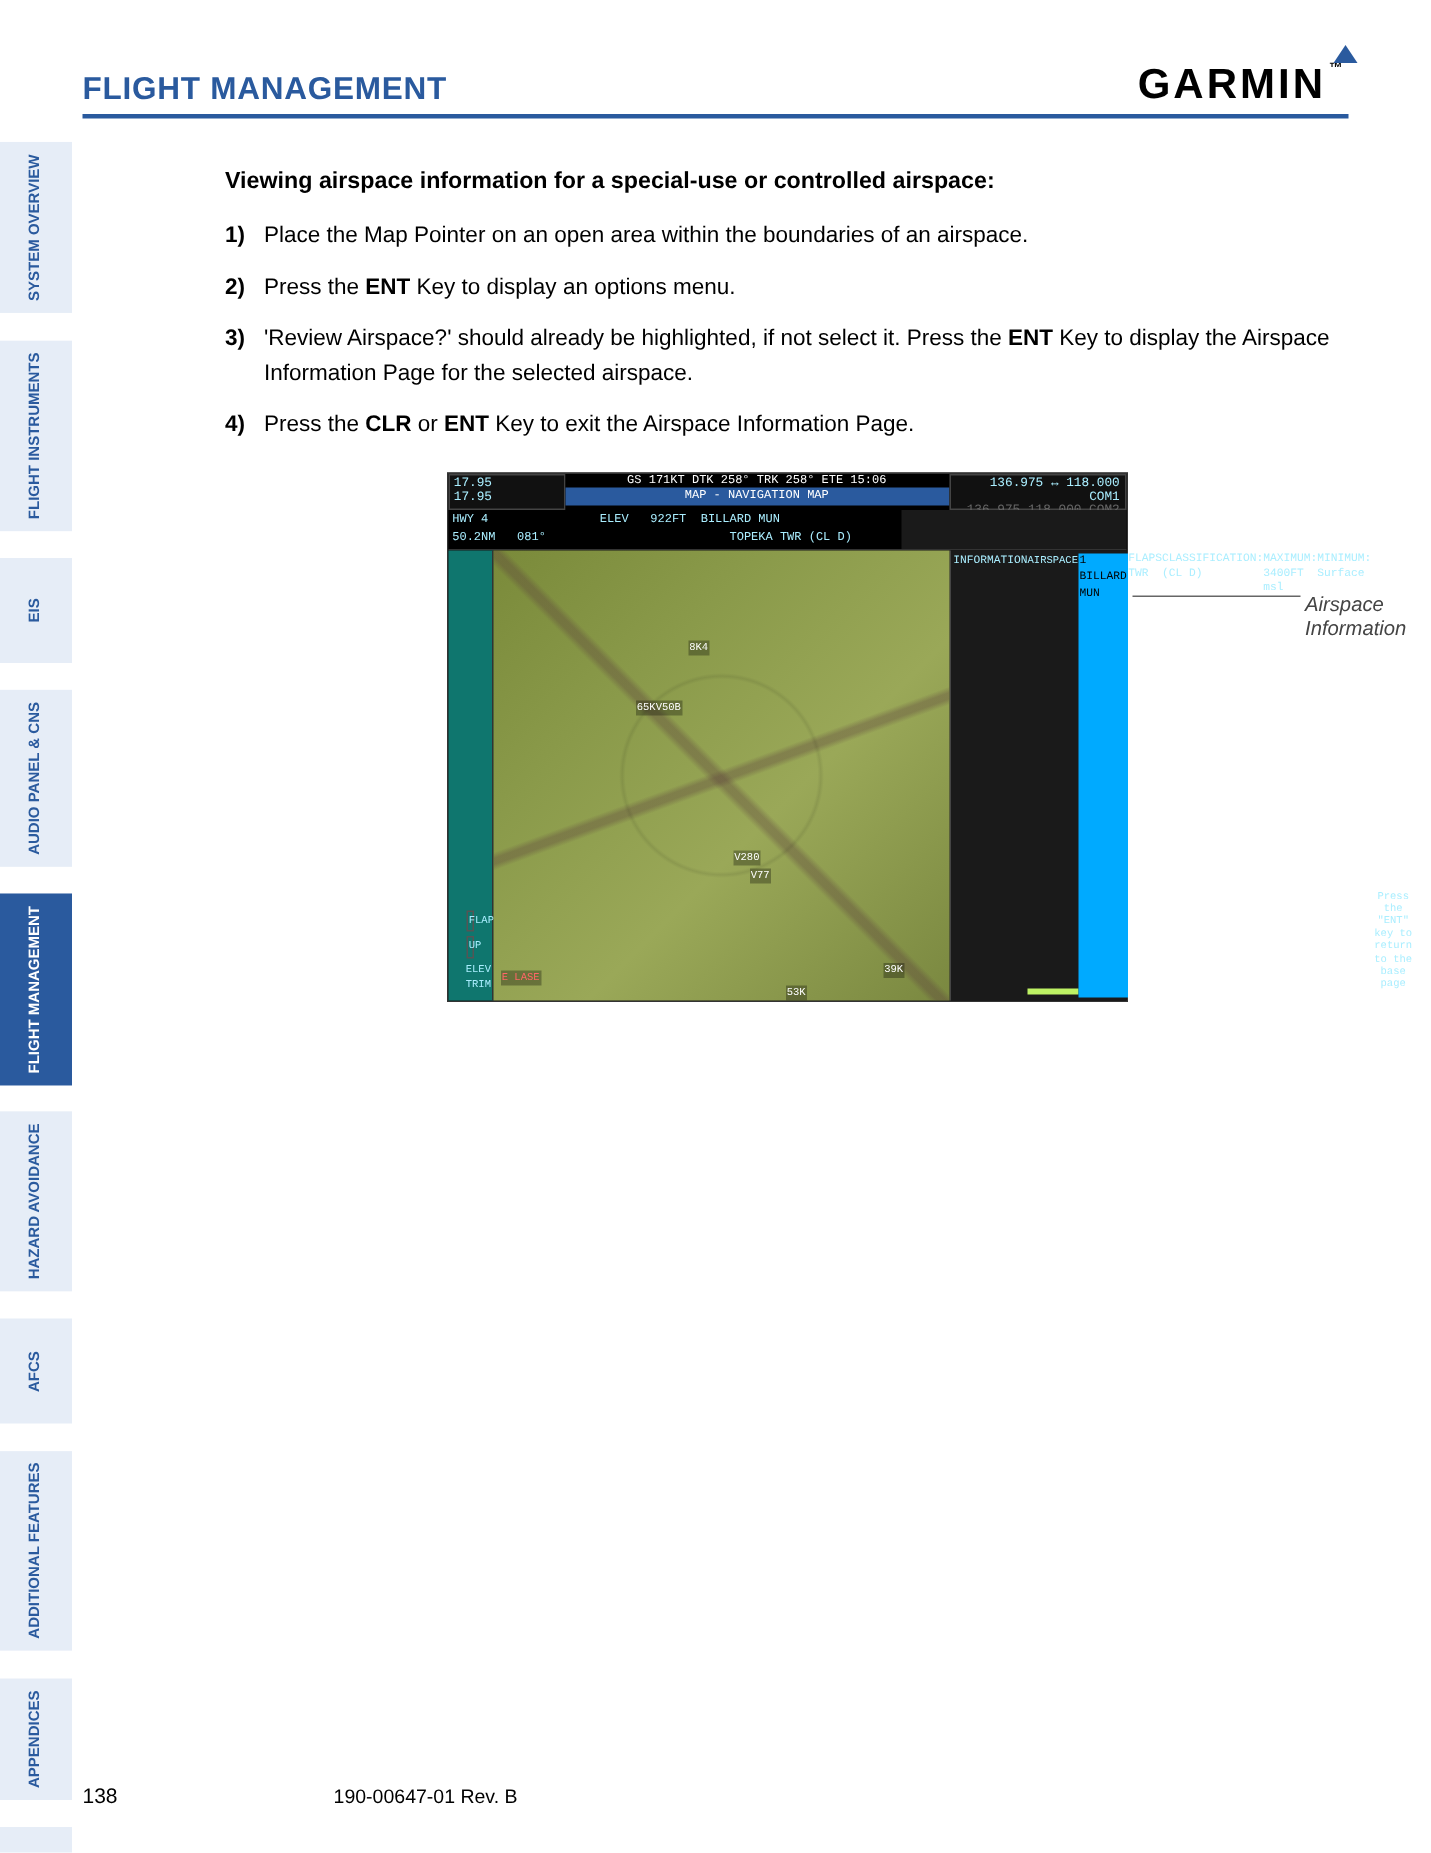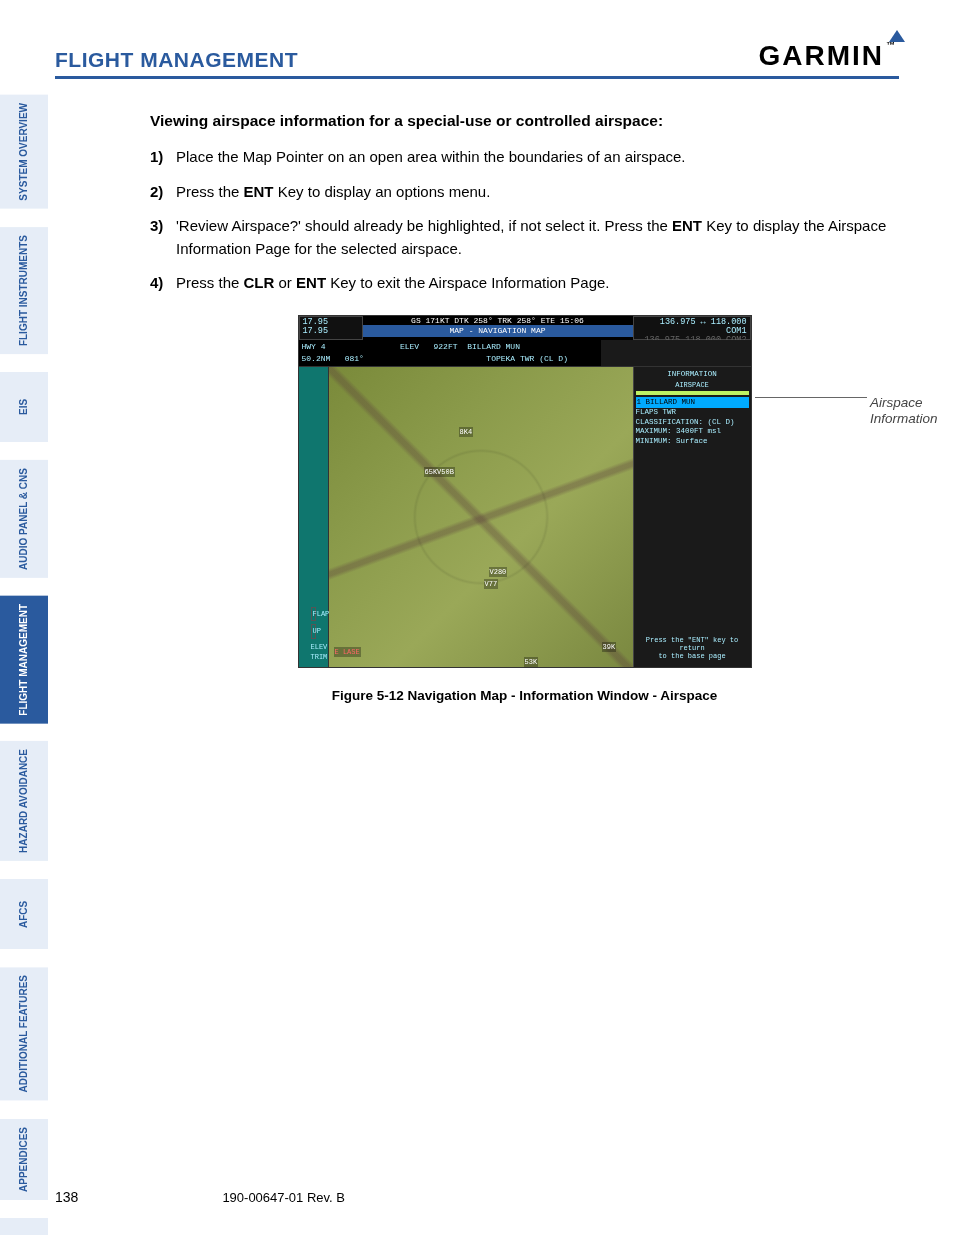--- a/index.html
+++ b/index.html
@@ -132,21 +132,21 @@
     display: flex;
     height: 24px;
   }
   .nav-box, .com-box {
     background: #111;
     border: 1px solid #444;
     font-size: 8.5px;
     padding: 1px 3px;
     line-height: 1.1;
   }
-  .nav-box { width: 64px; color: #aef; }
+  .nav-box { width: 78px; color: #aef; }
   .com-box { width: 118px; color: #aef; text-align: right; }
   .top-mid {
     flex: 1;
     background: #000;
     font-size: 8px;
     text-align: center;
     line-height: 1.2;
     padding-top: 0;
     color: #aef;
   }
@@ -207,21 +207,20 @@
     background: rgba(0,0,0,0.3);
     padding: 0 1px;
   }
   .info-panel {
     width: 118px;
     background: #1a1a1a;
     border-left: 1px solid #444;
     font-size: 8px;
     padding: 2px;
     display: flex;
-    flex-direction: column;
   }
   .info-title {
     color: #aef;
     text-align: center;
     font-size: 7.5px;
   }
   .info-sub {
     color: #aef;
     text-align: center;
     border-bottom: 4px solid #bef264;
@@ -366,22 +365,22 @@
           <div class="side-gauge">
             <div class="flaps">FLAPS</div>
             <div class="flaps">UP</div>
             <div style="white-space:pre-line;">ELEV
 TRIM</div>
           </div>
           <div class="map-area">
             <span class="map-label" style="left:130px; top:60px;text-align:center;">8K4</span>
             <span class="map-label" style="left:95px; top:100px;">65KV50B</span>
             <span class="map-label" style="left:160px; top:200px;">V280</span>
-            <span class="map-label" style="left:155px; top:212px;">V77</span>
-            <span class="map-label" style="left:260px; top:275px;margin-left:13px;">39K</span>
+            <span class="map-label" style="left:171px; top:212px;">V77</span>
+            <span class="map-label" style="left:260px; top:275px;">39K</span>
             <span class="map-label" style="left:195px; top:290px;">53K</span>
             <span class="map-label" style="left:5px; top:280px; color:#f66;">E LASE</span>
           </div>
           <div class="info-panel">
             <div class="info-title">INFORMATION</div>
             <div class="info-sub">AIRSPACE</div>
             <div class="info-hl">1 BILLARD MUN</div>
             <div class="info-line">FLAPS TWR</div>
             <div class="info-line">CLASSIFICATION: (CL D)</div>
             <div class="info-line">MAXIMUM: 3400FT msl</div>
@@ -390,20 +389,19 @@
               <div>Press the "ENT" key to return</div>
               <div>to the base page</div>
             </div>
           </div>
         </div>
       </div>
       <div class="callout-line"></div>
       <div class="callout">Airspace Information</div>
     </div>
 
-    <div class="fig-caption">Figure 5-12  Navigation Map - Information Window - Airspace</div>
   </div>
 
   <div class="footer">
     <div class="pg">138</div>
     <div class="rev">190-00647-01  Rev. B</div>
   </div>
 </div>
 
 </body></html>

